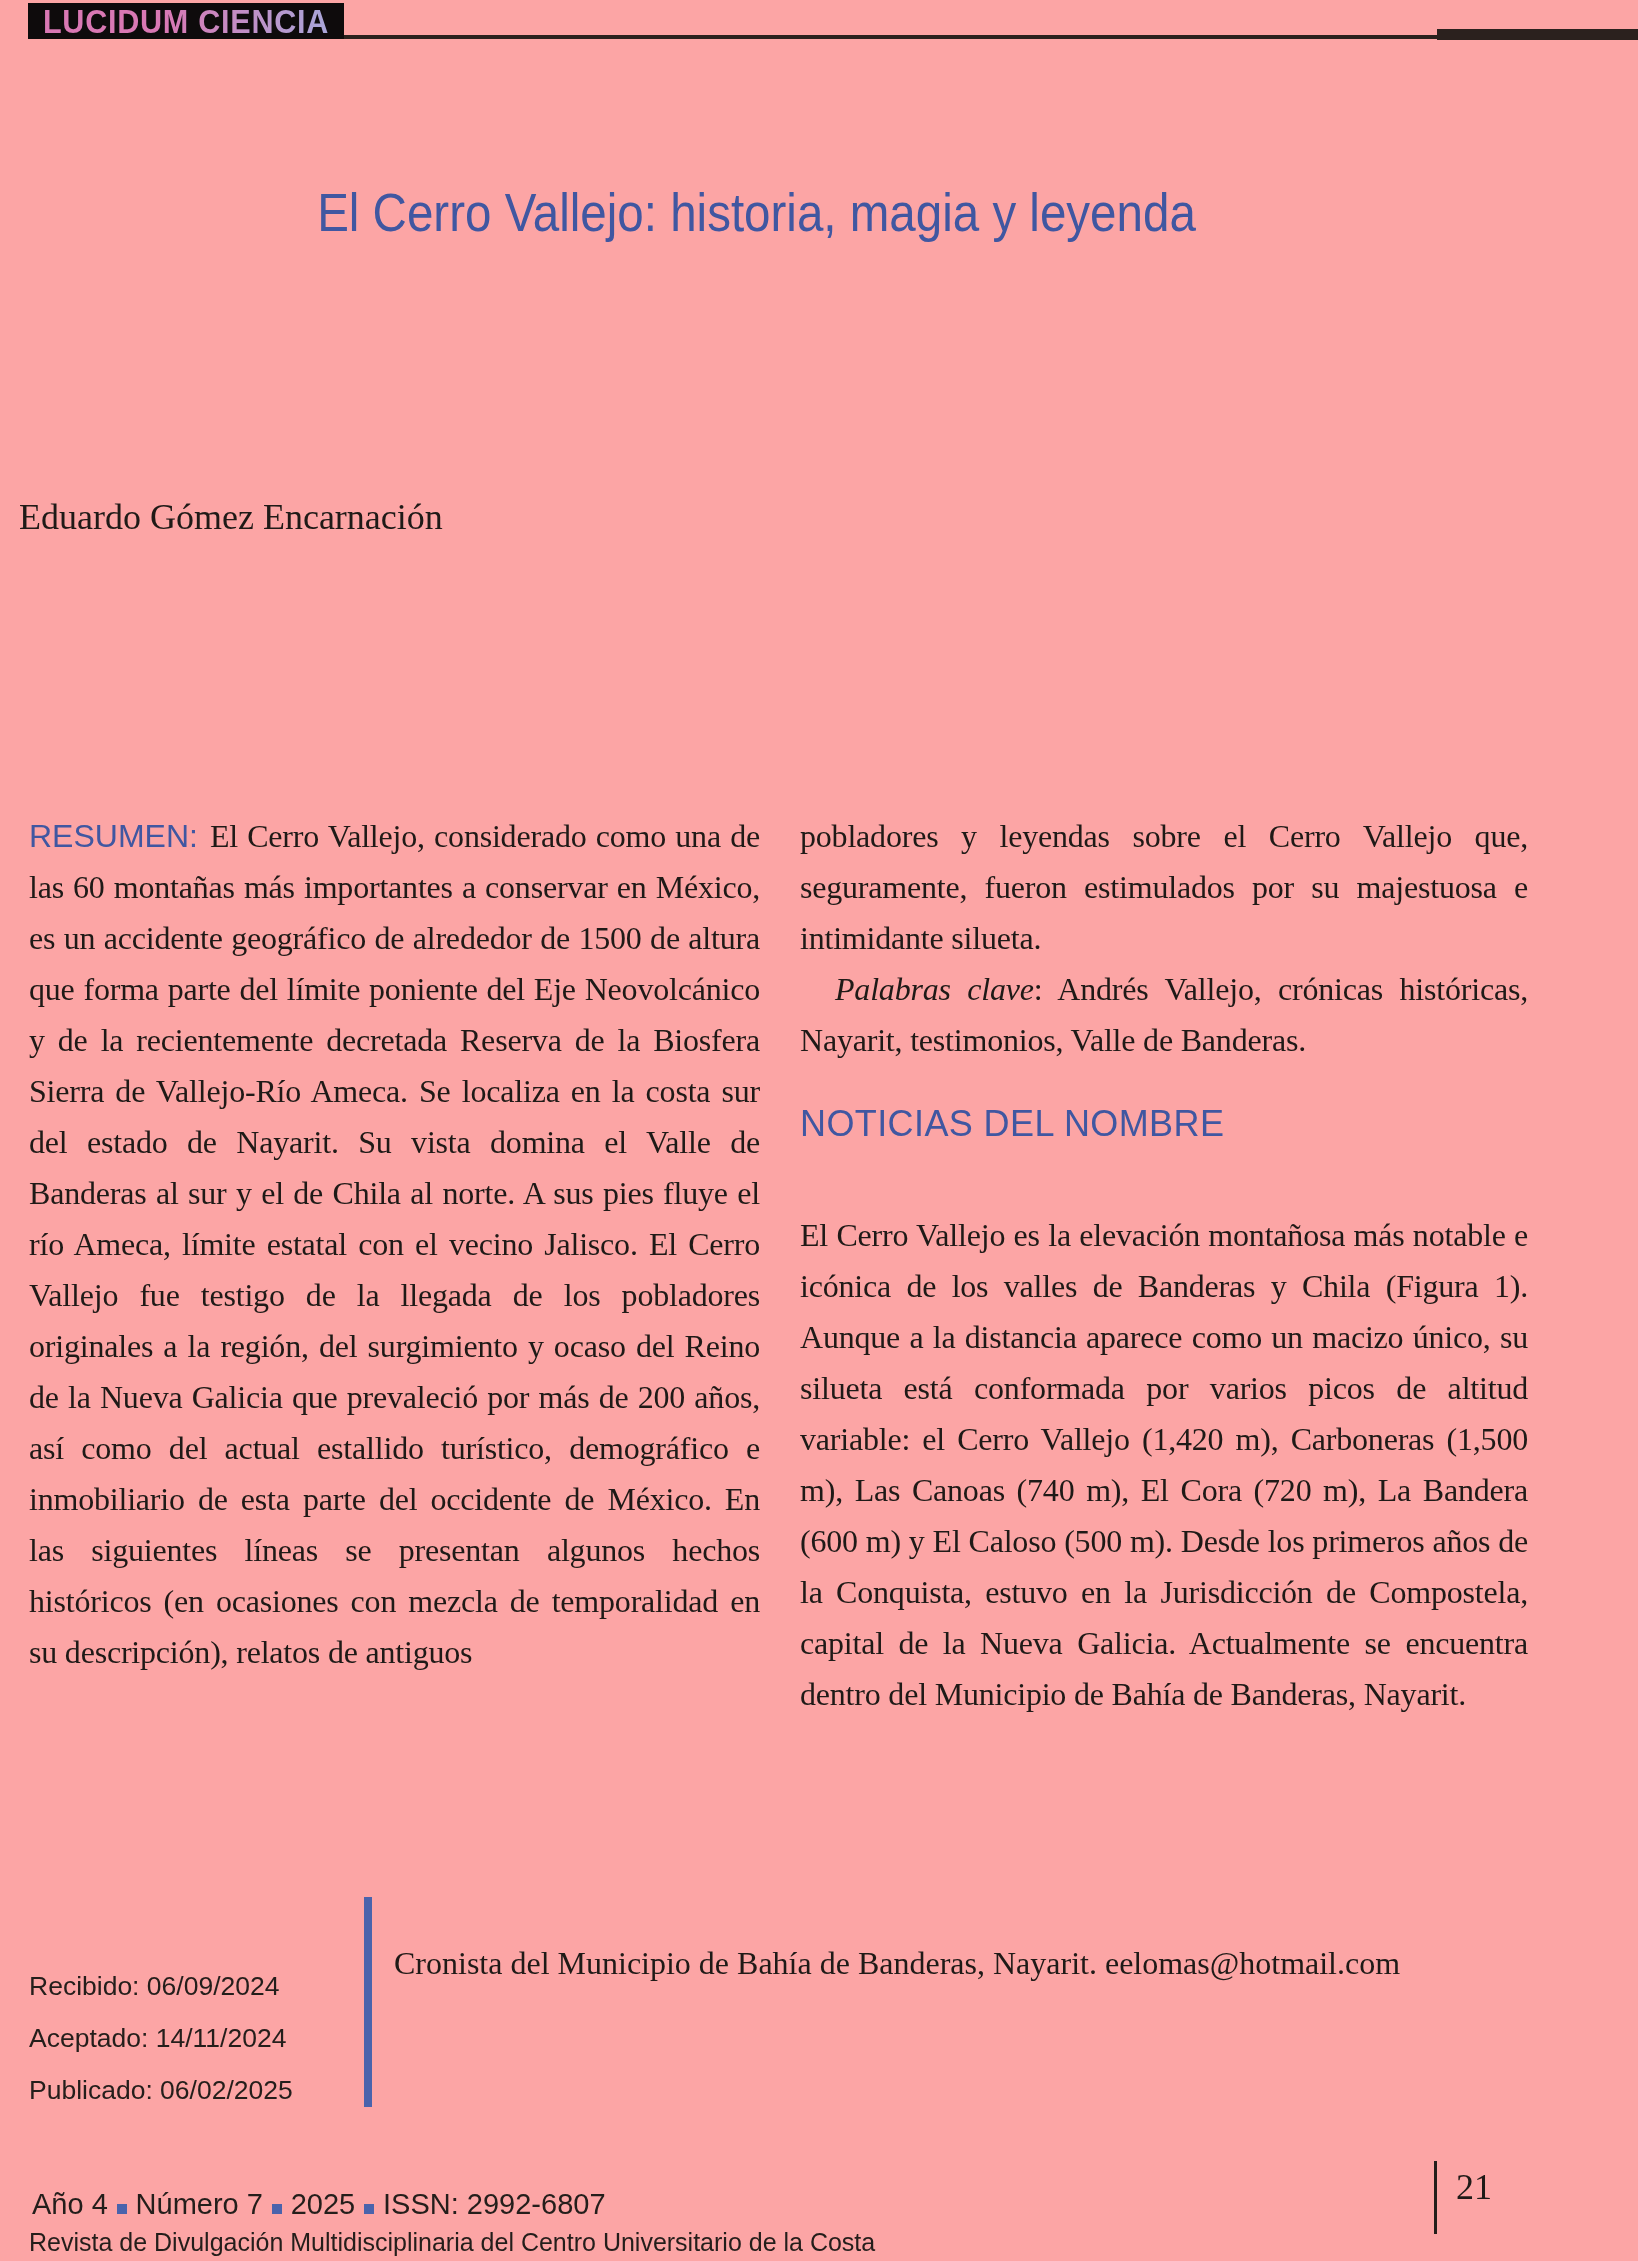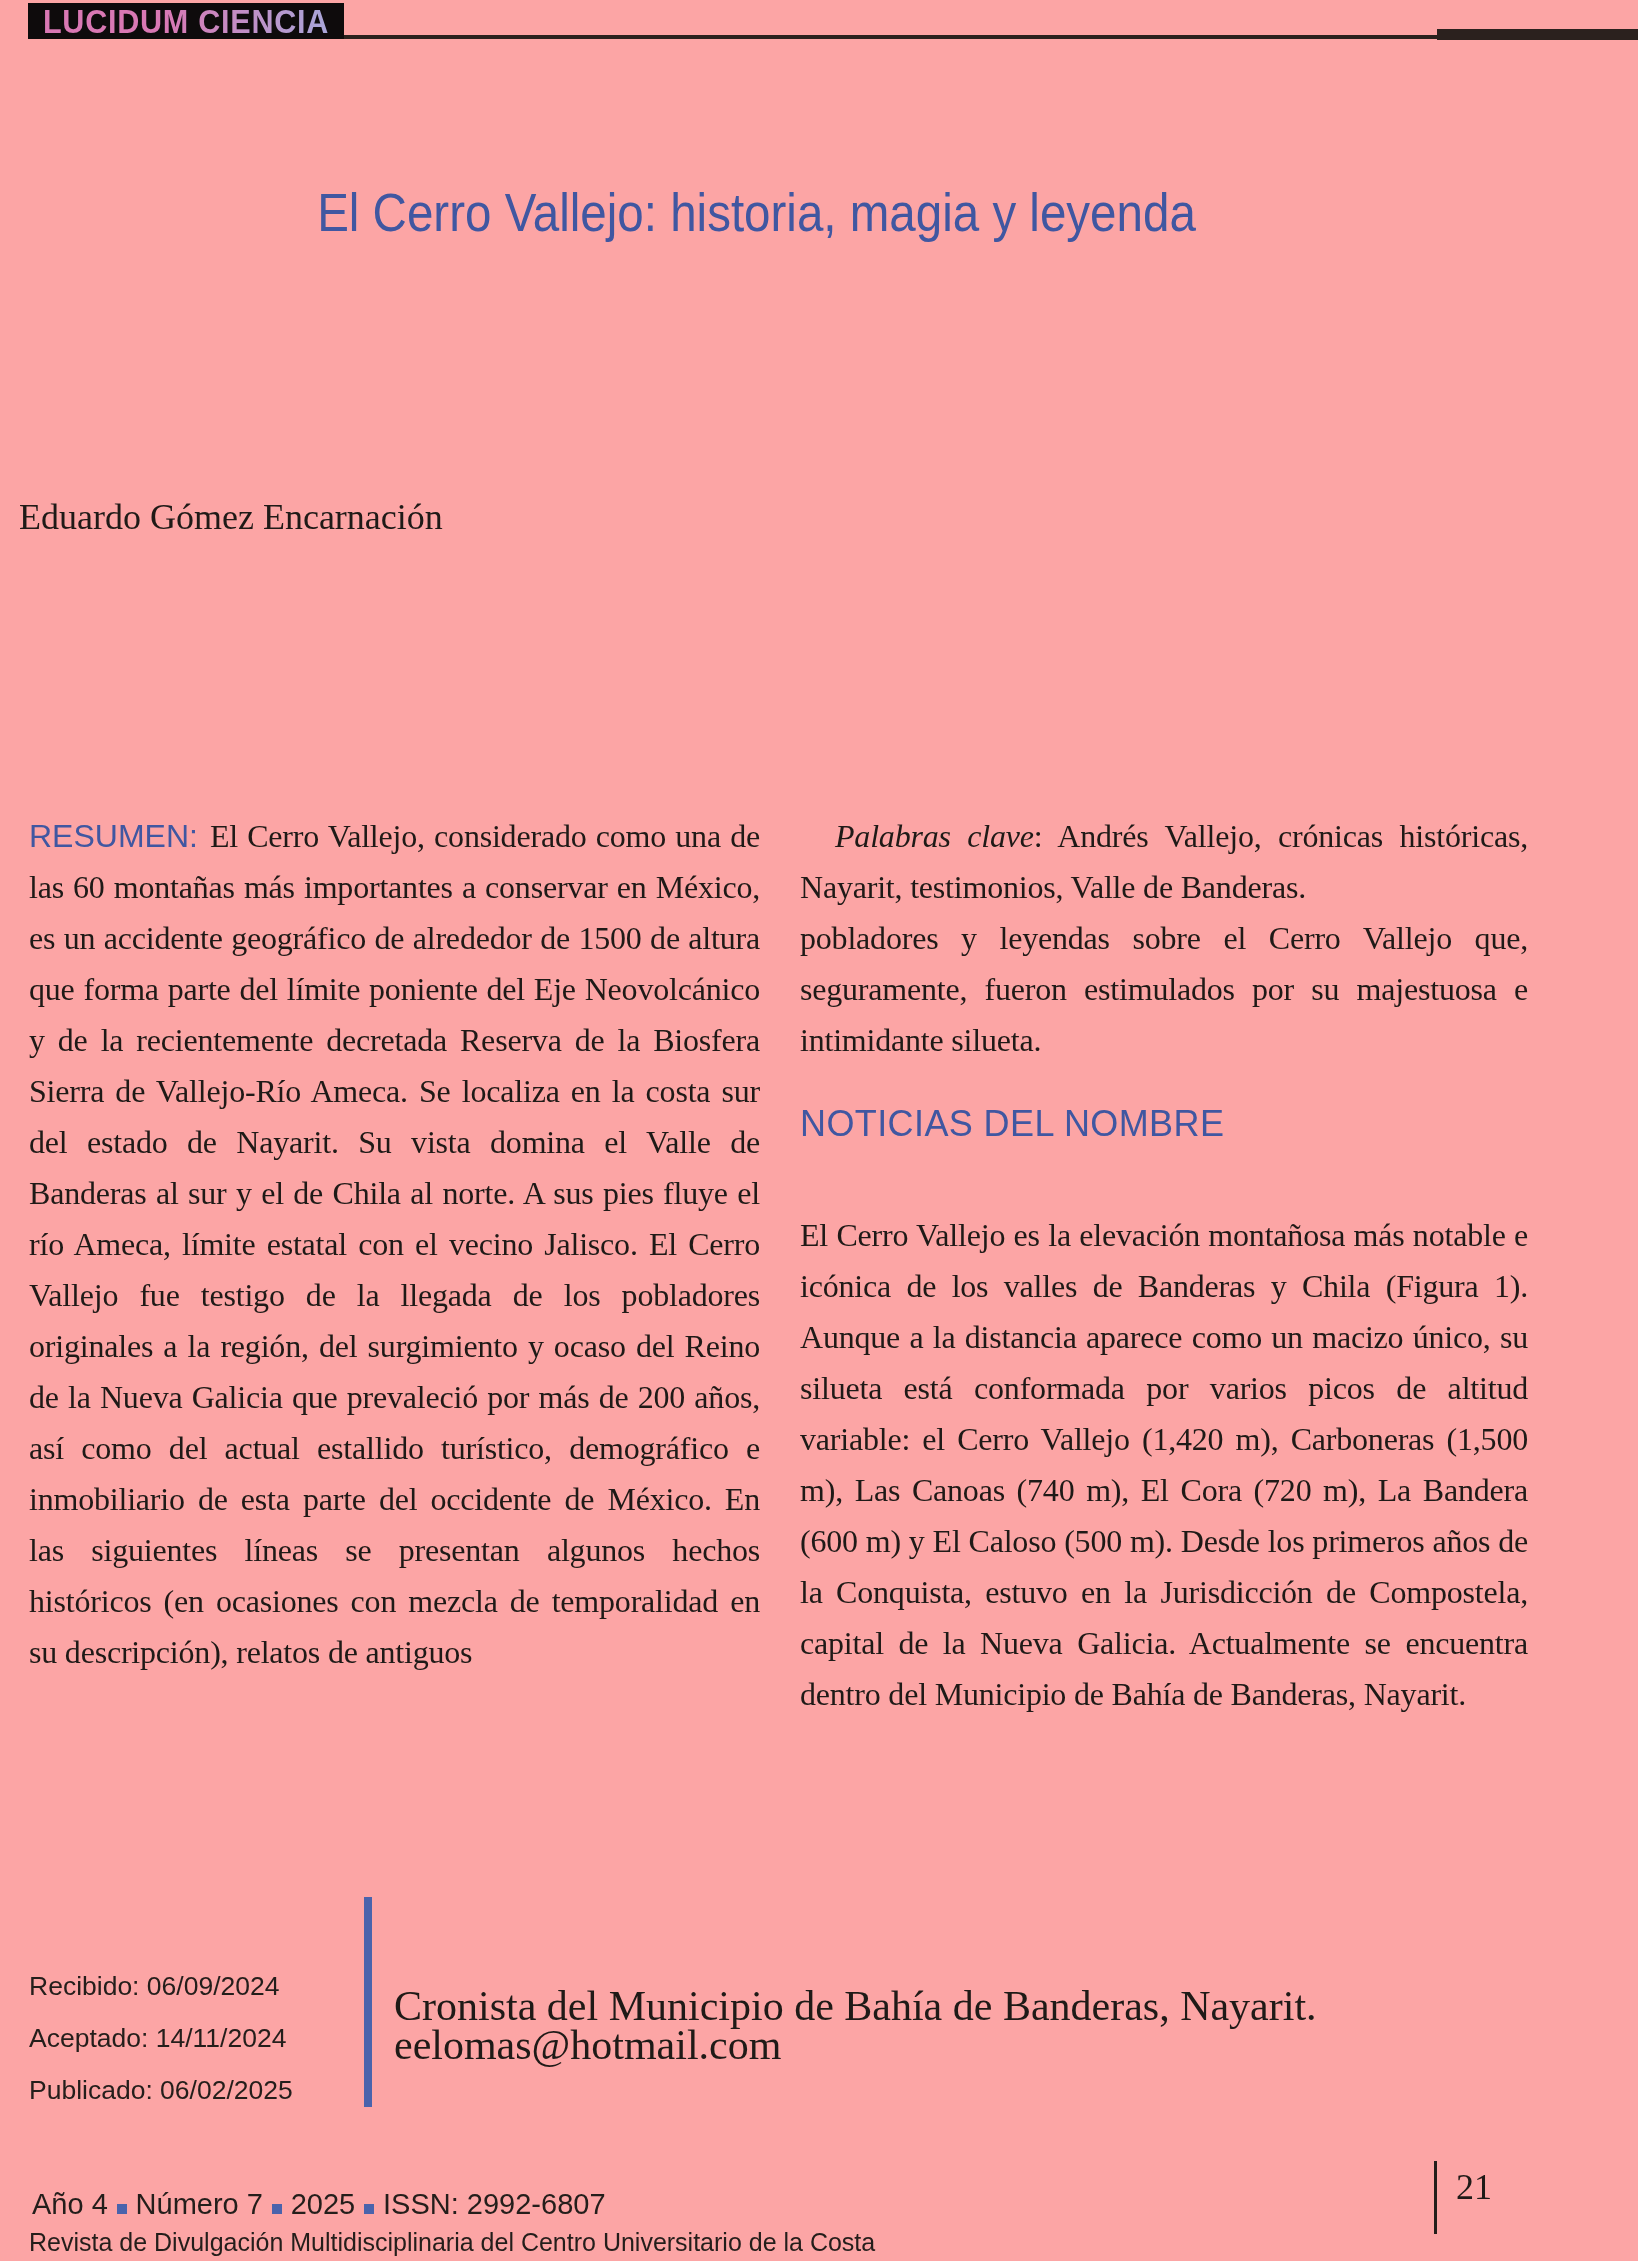--- a/index.html
+++ b/index.html
@@ -54,21 +54,21 @@
     font-size:36px;line-height:39px;color:var(--accent-blue,#4057a1);
     letter-spacing:0.4px;text-align:left;
   }
   
   .dates{
     position:absolute;left:29px;top:1960px;
     font-family:"Liberation Sans",sans-serif;font-size:26.5px;color:#241e1b;
   }
   .date-line{line-height:52px;height:52px;}
   .blue-bar{position:absolute;left:364px;top:1897px;width:7.6px;height:210px;background:var(--bar-blue,#4a63ac);}
-  .affiliation{position:absolute;left:394px;top:1987px;width:1150px;font-size:42px;line-height:39px;}
+  .affiliation{position:absolute;left:394px;top:1944px;width:1150px;font-size:32px;line-height:39px;}
   
   .meta-line{
     position:absolute;left:32px;top:2188px;white-space:nowrap;
     font-family:"Liberation Sans",sans-serif;font-size:29px;line-height:33px;color:#241e1b;
   }
   .sq{display:inline-block;width:9.8px;height:9.8px;background:var(--bar-blue,#4a63ac);margin:0 9px;}
   .journal-line{
     position:absolute;left:29px;top:2226px;white-space:nowrap;
     font-family:"Liberation Sans",sans-serif;font-size:25px;line-height:33px;color:#241e1b;
   }
@@ -87,22 +87,22 @@
   <div class="rule-thick"></div>
 
   <h1 class="title">El Cerro Vallejo: historia, magia y leyenda</h1>
   <div class="author">Eduardo Gómez Encarnación</div>
 
   <div class="col col-left">
     <p class="body-p"><span class="abstract-label">RESUMEN:</span><span>El Cerro Vallejo, considerado como una de las 60 montañas más importantes a conservar en México, es un accidente geográfico de alrededor de 1500 de altura que forma parte del límite poniente del Eje Neovolcánico y de la recientemente decretada Reserva de la Biosfera Sierra de Vallejo-Río Ameca. Se localiza en la costa sur del estado de Nayarit. Su vista domina el Valle de Banderas al sur y el de Chila al norte. A sus pies fluye el río Ameca, límite estatal con el vecino Jalisco. El Cerro Vallejo fue testigo de la llegada de los pobladores originales a la región, del surgimiento y ocaso del Reino de la Nueva Galicia que prevaleció por más de 200 años, así como del actual estallido turístico, demográfico e inmobiliario de esta parte del occidente de México. En las siguientes líneas se presentan algunos hechos históricos (en ocasiones con mezcla de temporalidad en su descripción), relatos de antiguos</span></p>
   </div>
 
   <div class="col col-right">
+    <p class="body-p">pobladores y leyendas sobre el Cerro Vallejo que, seguramente, fueron estimulados por su majestuosa e intimidante silueta.</p>
     <p class="body-p keywords"><span class="italic">Palabras clave</span><span>: Andrés Vallejo, crónicas históricas, Nayarit, testimonios, Valle de Banderas.</span></p>
-    <p class="body-p">pobladores y leyendas sobre el Cerro Vallejo que, seguramente, fueron estimulados por su majestuosa e intimidante silueta.</p>
     <h2 class="section-heading">NOTICIAS DEL NOMBRE</h2>
     <p class="body-p">El Cerro Vallejo es la elevación montañosa más notable e icónica de los valles de Banderas y Chila (Figura 1). Aunque a la distancia aparece como un macizo único, su silueta está conformada por varios picos de altitud variable: el Cerro Vallejo (1,420 m), Carboneras (1,500 m), Las Canoas (740 m), El Cora (720 m), La Bandera (600 m) y El Caloso (500 m). Desde los primeros años de la Conquista, estuvo en la Jurisdicción de Compostela, capital de la Nueva Galicia. Actualmente se encuentra dentro del Municipio de Bahía de Banderas, Nayarit.</p>
   </div>
 
   <div class="dates">
       <div class="date-line">Recibido: 06/09/2024</div>
       <div class="date-line">Aceptado: 14/11/2024</div>
       <div class="date-line">Publicado: 06/02/2025</div>
     </div>
   <div class="blue-bar"></div>

